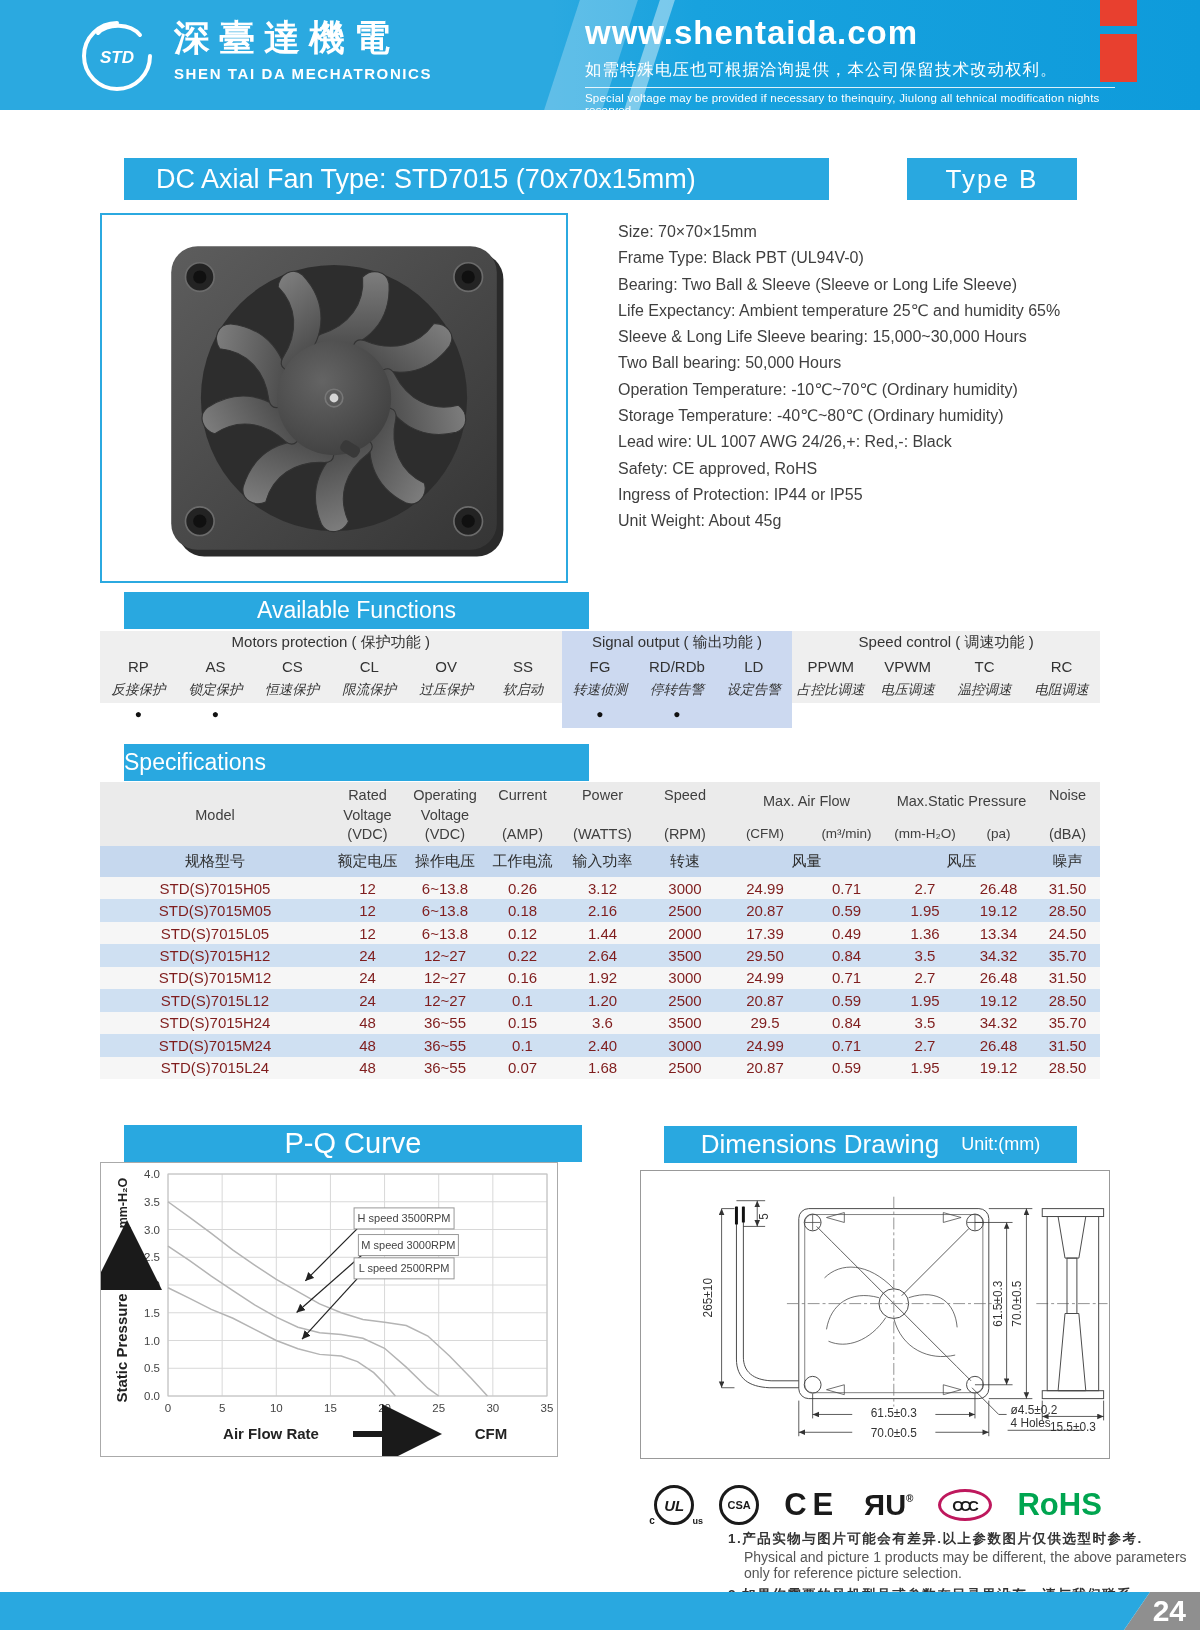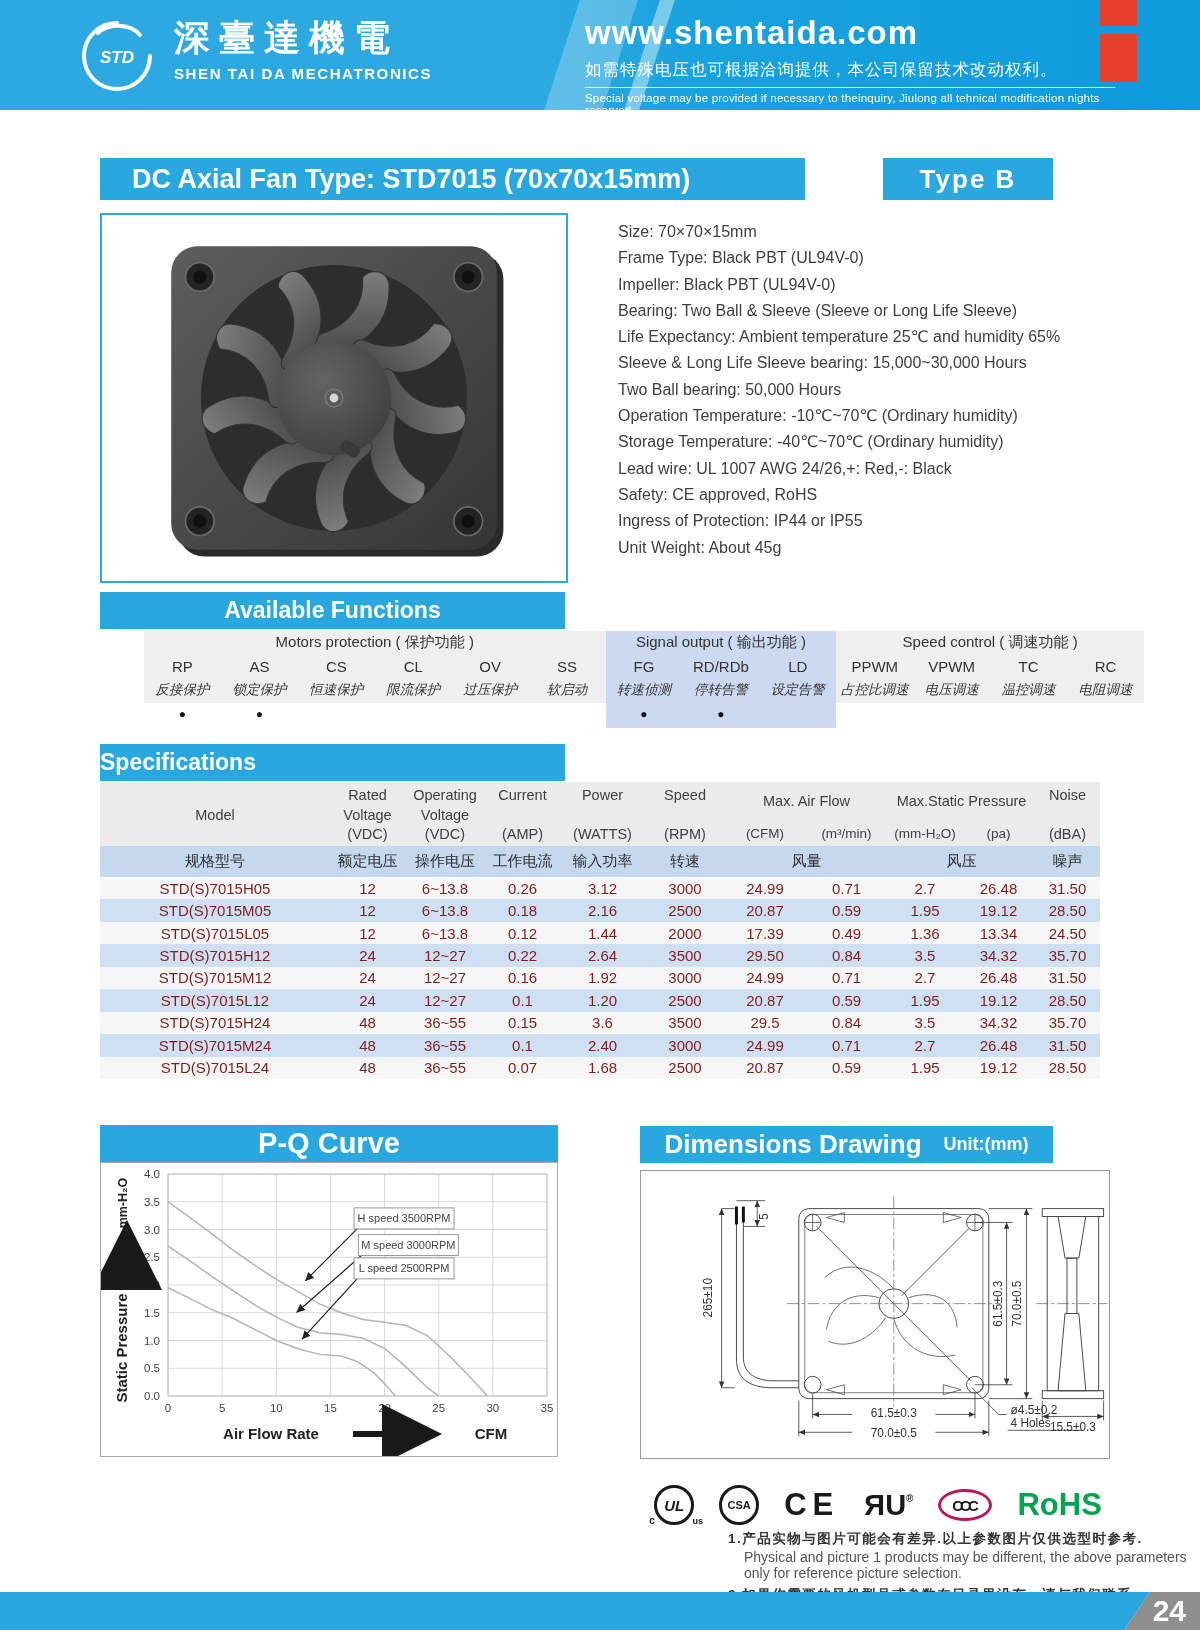--- a/index.html
+++ b/index.html
@@ -18,40 +18,40 @@
   .brand{margin-left:14px;color:#fff;}
   .brand-cn{font-size:36px;font-weight:bold;letter-spacing:9px;line-height:46px;}
   .brand-en{font-size:15px;font-weight:bold;letter-spacing:1.6px;margin-top:4px;}
   .hright{position:absolute;left:585px;top:14px;color:#fff;width:540px;}
   .site{font-size:33px;font-weight:bold;letter-spacing:1px;}
   .tag-cn{font-size:16.5px;margin-top:7px;letter-spacing:1px;}
   .hline{width:530px;height:1px;background:rgba(255,255,255,.85);margin-top:6px;}
   .tag-en{font-size:11.5px;margin-top:4px;letter-spacing:.2px;}
 
   
-  .bar{background:#29A8E0;color:#fff;font-weight:bold;display:flex;align-items:center;}
+  .bar{background:#29A8E0;color:#fff;font-weight:normal;display:flex;align-items:center;margin-left:24px;}
   .title-bar{position:absolute;left:100px;top:158px;width:705px;height:42px;font-size:27px;padding-left:0;}
   .title-bar span{padding-left:32px;}
   .typeb-bar{position:absolute;left:883px;top:158px;width:170px;height:42px;font-size:26px;justify-content:center;letter-spacing:2px;}
 
   
   .img-box{position:absolute;left:100px;top:213px;width:464px;height:366px;border:2px solid #2BA9E0;
            display:flex;align-items:center;justify-content:center;background:#fff;}
   .details{position:absolute;left:618px;top:219px;width:560px;font-size:16px;line-height:26.3px;color:#3f3f3f;}
   .details div{white-space:nowrap;}
 
   
   .af-bar{position:absolute;left:100px;top:592px;width:465px;height:37px;font-size:23px;justify-content:center;}
   .spec-bar{position:absolute;left:100px;top:744px;width:465px;height:37px;font-size:23px;justify-content:flex-start;}
   .pq-bar{position:absolute;left:100px;top:1125px;width:458px;height:37px;font-size:29px;justify-content:center;}
   .dim-bar{position:absolute;left:640px;top:1126px;width:413px;height:37px;font-size:26px;justify-content:center;gap:22px;}
   .dim-bar .unit{font-size:18px;}
 
   
-  .af-table{position:absolute;left:100px;top:631px;width:1000px;display:flex;font-size:15px;color:#333;margin-left:44px;}
+  .af-table{position:absolute;left:100px;top:631px;width:1000px;display:flex;font-size:15px;color:#333;}
   .af-group{display:flex;flex-direction:column;}
   .af-group .gt{height:23px;display:flex;align-items:center;justify-content:center;font-size:15px;}
   .af-cols{display:flex;flex:1;}
   .af-col{flex:1;display:flex;flex-direction:column;text-align:center;}
   .af-code{height:25px;line-height:25px;}
   .af-cn{height:24px;line-height:22px;font-size:13.5px;font-style:italic;}
   .af-dot{height:25px;line-height:23px;font-size:12px;color:#111;}
   .afbg .gt,.afbg .af-code,.afbg .af-cn{background:#efefef;}
   .afhl{background:#CCD9F0;}
 
@@ -190,27 +190,26 @@
         <circle cx="58" cy="40" r="6"></circle>
           <circle cx="302" cy="40" r="6"></circle>
         <circle cx="58" cy="262" r="6"></circle>
           <circle cx="302" cy="262" r="6"></circle>
       </g>
     </svg>
   </div>
   <div class="details">
       <div>Size: 70×70×15mm</div>
       <div>Frame Type: Black PBT (UL94V-0)</div>
-      <div>Impeller: Black PBT (UL94V-0)</div>
       <div>Bearing: Two Ball &amp; Sleeve (Sleeve or Long Life Sleeve)</div>
       <div>Life Expectancy: Ambient temperature 25℃ and humidity 65%</div>
       <div>Sleeve &amp; Long Life Sleeve bearing: 15,000~30,000 Hours</div>
       <div>Two Ball bearing: 50,000 Hours</div>
       <div>Operation Temperature: -10℃~70℃ (Ordinary humidity)</div>
-      <div>Storage Temperature: -40℃~70℃ (Ordinary humidity)</div>
+      <div>Storage Temperature: -40℃~80℃ (Ordinary humidity)</div>
       <div>Lead wire: UL 1007 AWG 24/26,+: Red,-: Black</div>
       <div>Safety: CE approved, RoHS</div>
       <div>Ingress of Protection: IP44 or IP55</div>
       <div>Unit Weight: About 45g</div>
     </div>
 
   <div class="bar af-bar">
     <span>Available Functions</span>
   </div>
   <div class="af-table">

